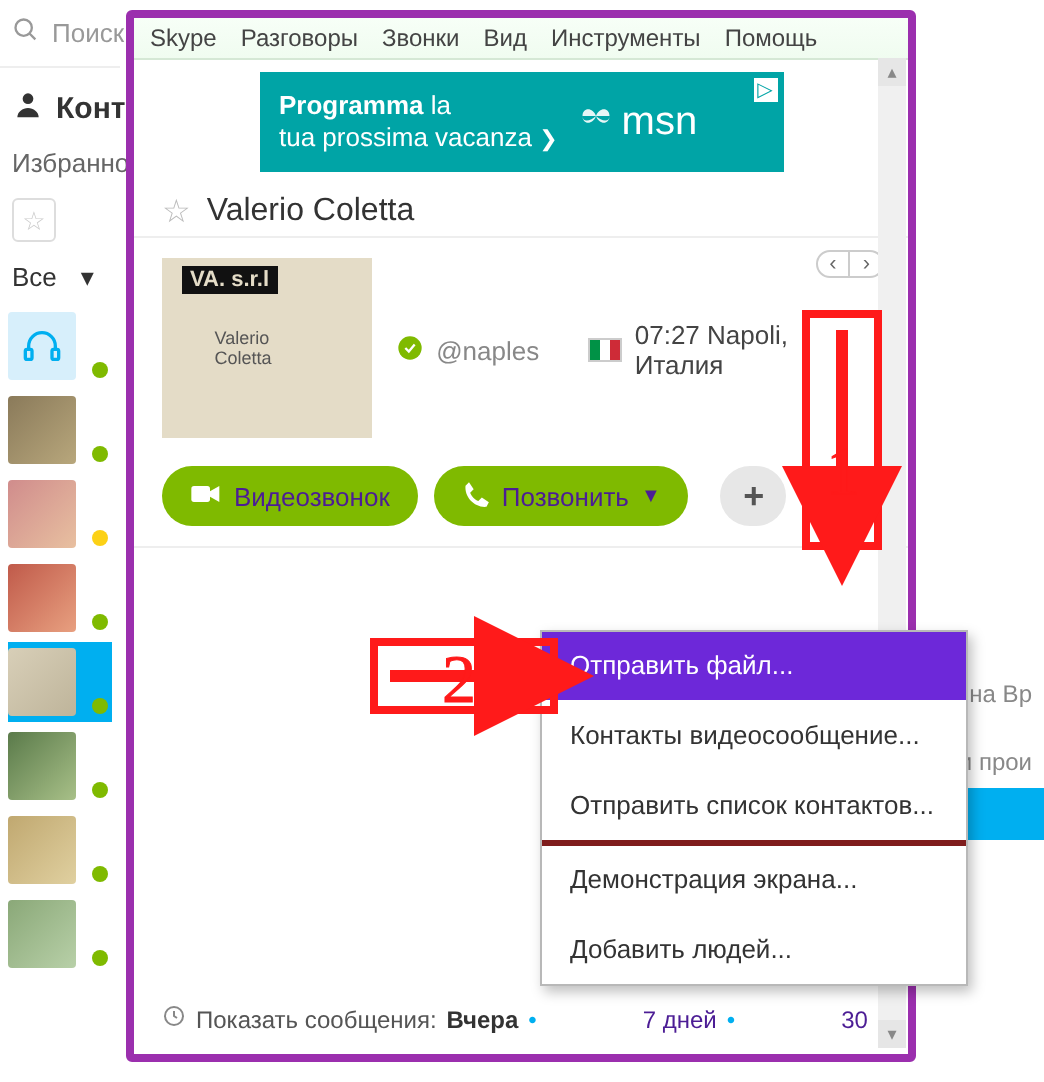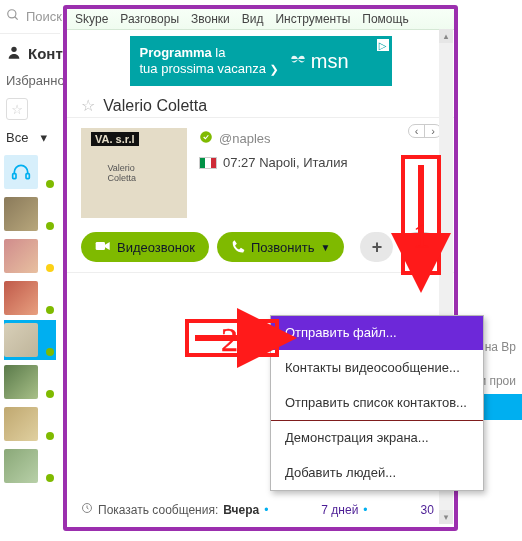--- a/index.html
+++ b/index.html
@@ -180,21 +180,21 @@
     background:#111; color:#e4dcc7;
     font-weight:bold; padding:1px 4px;
     font-size:11px;
     margin-left:12px;
   }
   .profile-pic .center {
     position:absolute; top:50%; left:50%;
     transform:translate(-50%,-50%);
     color:#555; font-size:9px;
   }
-  .profile-info { display:flex; flex-direction:column; gap:8px; padding-top:2px;}
+  .profile-info { display:flex; flex-direction:row; gap:24px; padding-top:2px;justify-content:space-between;}
   .info-line { display:flex; align-items:center; gap:6px; font-size:13px; color:#444;}
   .online-badge { color:#7fba00; font-size:14px; }
   .handle { color:#888; }
   .flag-it {
     width:18px; height:12px; display:inline-block;
     background: linear-gradient(to right,#009246 0 33%,#fff 33% 66%,#ce2b37 66% 100%);
     border:1px solid #ccc;
   }
   .nav-pills {
     position:absolute; right:12px; top:6px;
@@ -209,21 +209,21 @@
     display:flex; align-items:center; gap:8px;
     padding: 4px 14px 10px;
     border-bottom:1px solid #eee;
   }
   .pill-btn {
     border-radius: 16px;
     height: 30px;
     display:flex; align-items:center; justify-content:center;
     gap:6px; padding: 0 14px;
     font-size: 13px;
-    color:#0f172a; background:#7fba00;
+    color:#4c1d95; background:#7fba00;
     cursor:pointer;
     white-space:nowrap;
   }
   .pill-btn .caret { font-size:10px; }
   .pill-btn.grey {
     background:#e7e7e7; color:#555; padding:0;
     width:38px;
   }
   .pill-btn.grey.signal {
     width:44px;
@@ -258,21 +258,21 @@
     z-index: 50;
   }
   .dropdown .item {
     padding: 9px 14px;
     font-size: 13px;
     color:#333;
     cursor:pointer;
     border-bottom:1px solid rgba(0,0,0,0);
   }
   .dropdown .item + .item { border-top:1px solid rgba(0,0,0,0); }
-  .dropdown .item.sep { border-top:1px solid #7f1d1d; }
+  .dropdown .item.sep { border-top:3px solid #7f1d1d; }
   .dropdown .item.hl {
     background:#6d28d9; color:#fff;
   }
   
   .arrow {
     position:absolute; z-index:60;
     pointer-events:none;
   }
   .arrow svg { overflow:visible; }
   .num-label {

